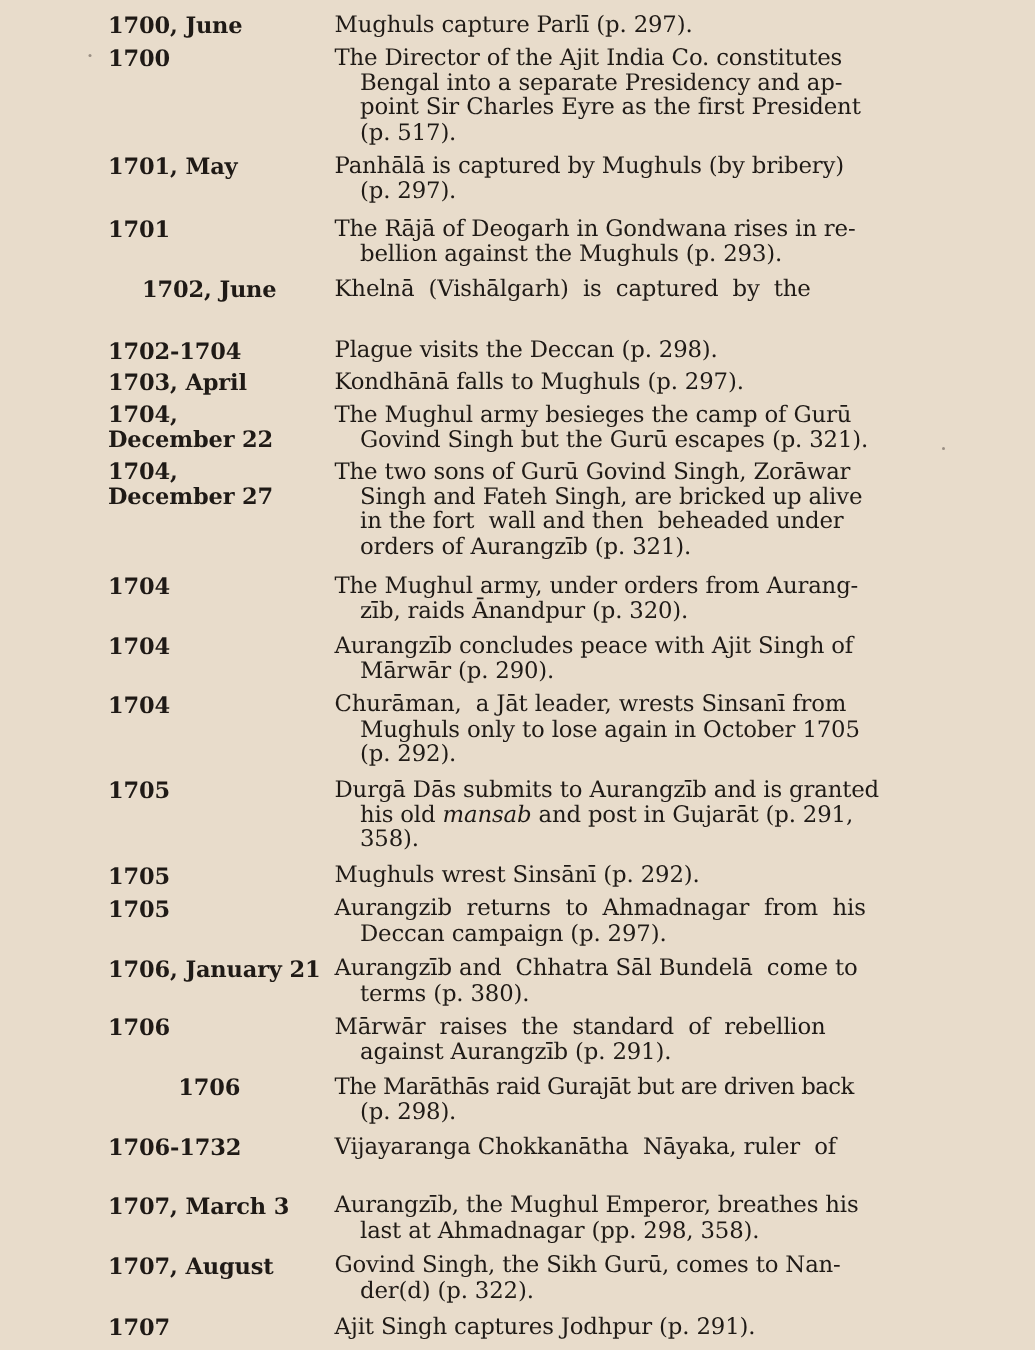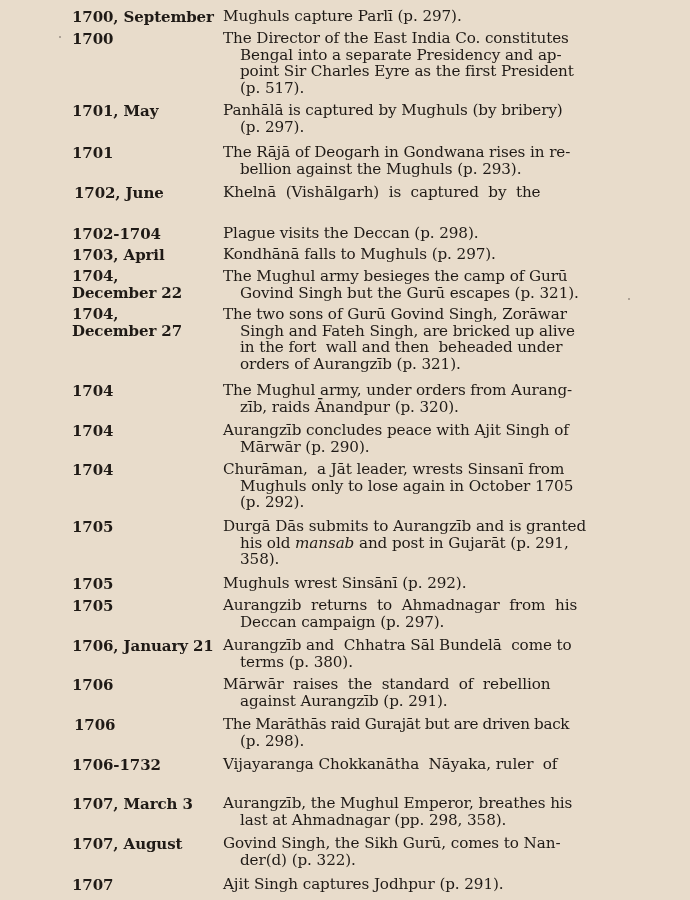--- a/index.html
+++ b/index.html
@@ -10,48 +10,48 @@
     color: #1f1a16;
     position: relative;
   }
   .page { position: absolute; left: 0; top: 0; width: 690px; height: 900px; }
   .entry { position: absolute; left: 0; width: 690px; }
   .date {
     position: absolute; left: 72px; width: 155px;
     font-size: 15px; line-height: 18.5px; font-weight: bold;
     white-space: pre-line; letter-spacing: -0.1px;
   }
-  .date.shift { left: 74px; }
+  .date.shift { left: 62px; text-align: center; }
   .desc {
     position: absolute; left: 223px; width: 376px;
     font-size: 15.2px; line-height: 16.6px;
     text-align: justify; text-align-last: left;
     letter-spacing: -0.1px;
   }
   .desc .line { display: block; white-space: nowrap; }
   .desc .line.ind { padding-left: 17px; }
   em { font-style: italic; }
   .speck { position: absolute; width: 2px; height: 2px; border-radius: 50%; background: #9a8f84; }
 </style>
 </head>
 <body>
 
 <div class="page">
 
   <div class="entry" style="top:8px">
-    <div class="date">1700, September</div>
+    <div class="date">1700, June</div>
     <div class="desc">
       <span class="line">Mughuls capture Parlī (p. 297).</span>
     </div>
   </div>
 
   <div class="entry" style="top:30px">
     <div class="date">1700</div>
     <div class="desc">
-      <span class="line">The Director of the East India Co. constitutes</span>
+      <span class="line">The Director of the Ajit India Co. constitutes</span>
       <span class="line ind">Bengal into  a separate Presidency  and ap-</span>
       <span class="line ind">point Sir Charles Eyre as the first President</span>
       <span class="line ind">(p. 517).</span>
     </div>
   </div>
 
   <div class="entry" style="top:102px">
     <div class="date">1701, May</div>
     <div class="desc">
       <span class="line">Panhālā is captured by Mughuls (by bribery)</span>

